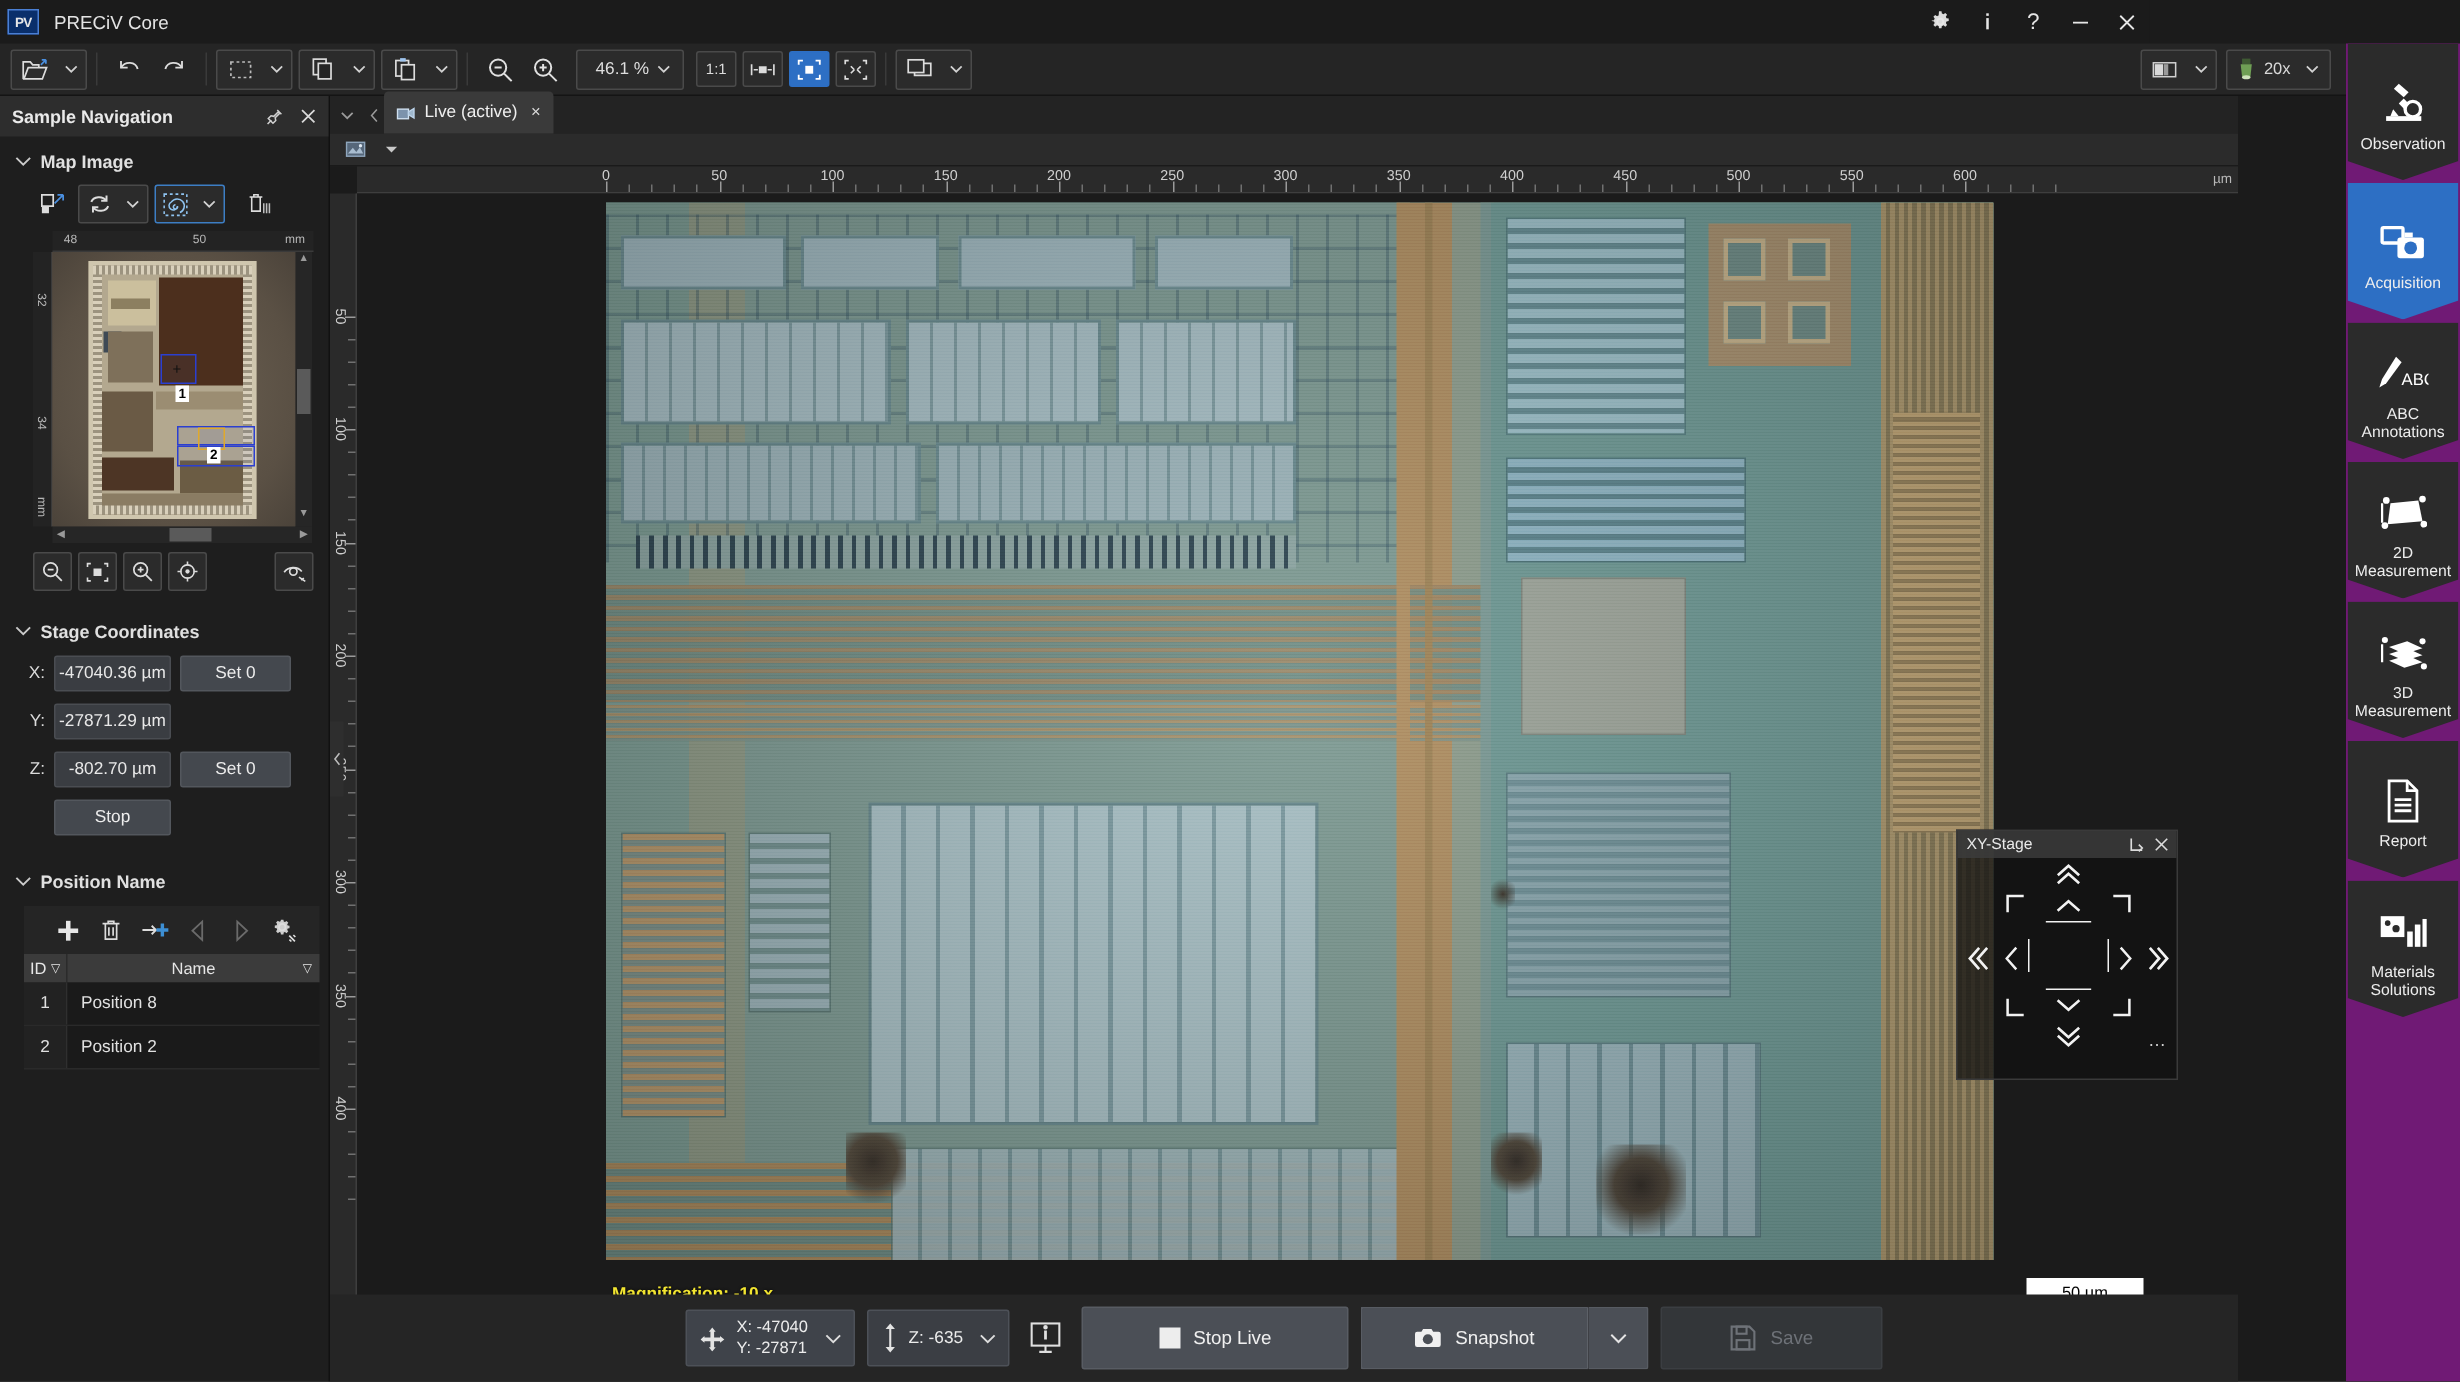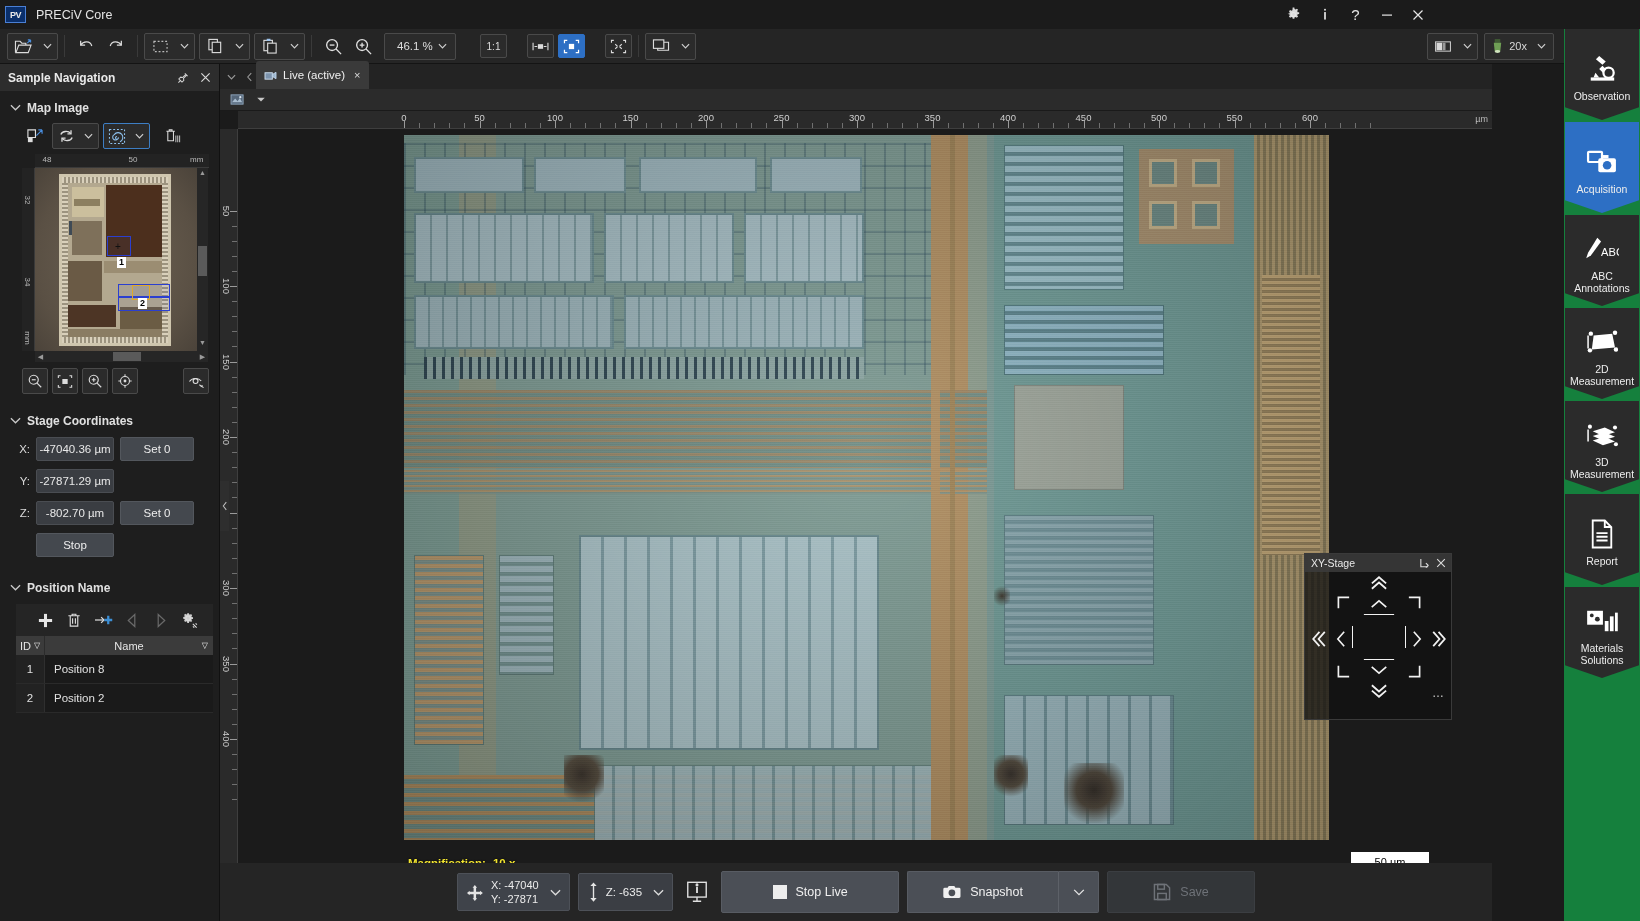--- a/index.html
+++ b/index.html
@@ -35,21 +35,21 @@
   
   .toolbar {
     position: absolute; top: 29px; left: 0; width: 1640px; height: 35px;
     background: #252525; display: flex; align-items: center;
     border-bottom: 1px solid #141414;
   }
   .tbtn {
     height: 27px; min-width: 27px; display: flex; align-items: center; justify-content: center;
     border: 1px solid transparent; border-radius: 2px; color: #dcdcdc; cursor: default;
   }
-  .tbtn.framed { border-color: #4a4a4a; background: #2b2b2b; margin-left: 16px; }
+  .tbtn.framed { border-color: #4a4a4a; background: #2b2b2b; }
   .tbtn.active { background: #2d6fc4; border-color: #2d6fc4; color: #fff; }
   .split { display: flex; align-items: center; border: 1px solid #4a4a4a; border-radius: 2px; background: #2b2b2b; height: 27px; }
   .split .tbtn { border: none; background: transparent; }
   .caret { width: 19px; height: 27px; display: flex; align-items: center; justify-content: center; color: #cfcfcf; }
   .vsep { width: 1px; height: 22px; background: #3a3a3a; margin: 0 6px; }
   .zoomfield {
     display: flex; align-items: center; height: 27px; border: 1px solid #4a4a4a;
     border-radius: 2px; background: #2b2b2b; padding-left: 12px; min-width: 72px;
   }
   .zoomfield .val { font-size: 11.5px; color: #dedede; }
@@ -222,21 +222,21 @@
   .xyhead { height: 18px; background: rgba(60,60,60,.85); display: flex; align-items: center; padding: 0 3px 0 6px; }
   .xyhead .t { font-size: 10.5px; color: #e8e8e8; }
   .xyhead .sp { margin-left: auto; display: flex; gap: 3px; }
   .xyhead .ic { width: 14px; height: 14px; display: flex; align-items: center; justify-content: center; color: #dcdcdc; font-size: 10px; }
   .dpad { position: relative; width: 148px; height: 130px; }
   .dpad .b { position: absolute; color: #f2f2f2; display: flex; align-items: center; justify-content: center; }
   .xydots { position: absolute; right: 8px; bottom: 2px; color: #d0d0d0; font-size: 12px; letter-spacing: 1px; }
 
   
   .rail {
-    position: absolute; top: 29px; right: 0; width: 76px; height: 892px; background: #15803d;
+    position: absolute; top: 29px; right: 0; width: 76px; height: 892px; background: #701a75;
   }
   .railitem {
     position: relative; width: 74px; height: 91px; margin: 0 1px 2px 1px;
     display: flex; flex-direction: column; align-items: center; justify-content: center;
     background: #2b2b2b; color: #ededed; font-size: 10.5px; line-height: 12px; text-align: center;
     clip-path: polygon(0 0, 100% 0, 100% 86%, 50% 100%, 0 86%);
     padding-top: 4px;
   }
   .railitem.first { clip-path: polygon(0 0, 100% 0, 100% 86%, 50% 100%, 0 86%); }
   .railitem.sel { background: #2d6fc4; }

